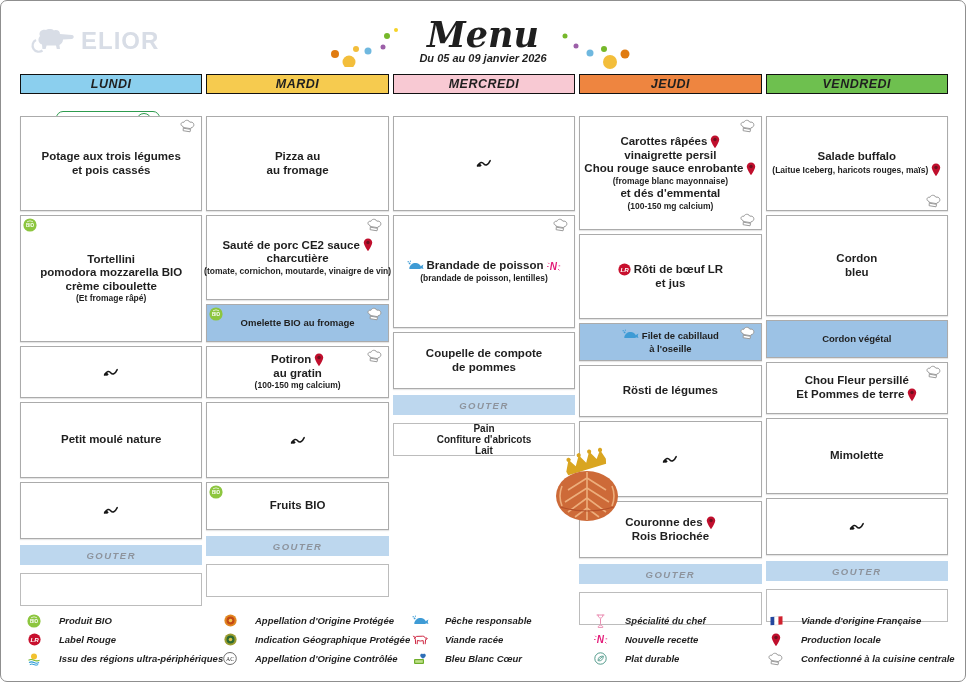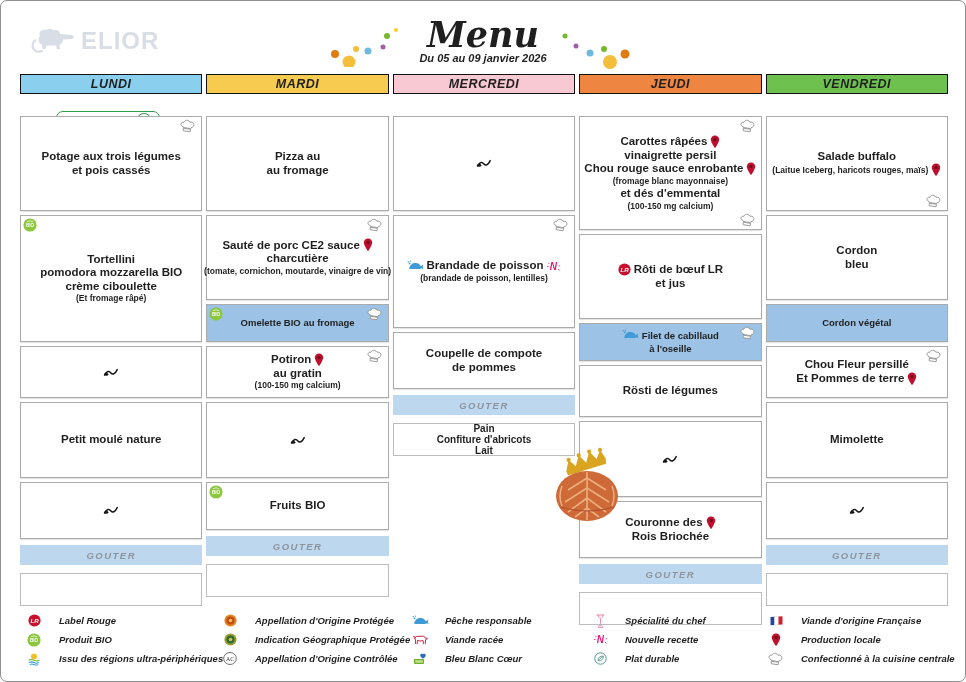--- a/index.html
+++ b/index.html
@@ -427,21 +427,21 @@
             <span>Salade buffalo</span>
           </div>
           <div class="line sub">
             <span>(Laitue Iceberg, haricots rouges, maïs)</span>
             <span style="line-height: 0;"><svg width="10" height="14" viewBox="0 0 10 14">
                 <path d="M5 .4 C2.5 .4 .8 2.2 .8 4.4 C.8 7.2 5 13.2 5 13.2 S9.2 7.2 9.2 4.4 C9.2 2.2 7.5 .4 5 .4Z" fill="#C00F2D"></path>
                 <circle cx="5" cy="4.5" r="1.7" fill="#70101F"></circle>
               </svg></span>
           </div>
         </div>
-        <div class="cell" style="height: 85px;">
+        <div class="cell" style="height: 101px;">
           <div class="line">
             <span>Cordon</span>
           </div>
           <div class="line">
             <span>bleu</span>
           </div>
         </div>
         <div class="cell alt" style="height: 38px;">
           <div class="line">
             <span>Cordon végétal</span>
@@ -501,36 +501,36 @@
         <path d="M59 39 Q63 49 59 59"></path>
       </g>
       <path d="M7 60 Q34 68 61 60" stroke="#B4502A" stroke-width="1.2" fill="none"></path>
     </svg>
   </div>
 
   <div class="legend" id="legend">
       <div class="lg-col" style="width: 196px;">
         <div class="lg-item">
           <span class="lg-ic">
-            <span style="line-height: 0;"><svg width="13" height="13" viewBox="0 0 13 13">
-                <circle cx="6.5" cy="6.5" r="6.1" fill="#C8102E"></circle>
-                <text x="6.6" y="9" font-size="6.2" font-style="italic" font-weight="bold" fill="#fff" text-anchor="middle" font-family="Liberation Sans,sans-serif">LR</text>
-              </svg></span>
-          </span>
-          <span class="lg-label">Label Rouge</span>
-        </div>
-        <div class="lg-item">
-          <span class="lg-ic">
             <span style="line-height: 0;"><svg width="14" height="14" viewBox="0 0 14 14">
                 <circle cx="7" cy="7" r="6.6" fill="#8DC63F"></circle>
                 <path d="M4 3.8 Q7 1.8 10 3.8" stroke="#fff" stroke-width="0.7" fill="none"></path>
                 <text x="7" y="9" font-size="4.6" font-weight="bold" fill="#fff" text-anchor="middle" font-family="Liberation Sans,sans-serif">BIO</text>
               </svg></span>
           </span>
           <span class="lg-label">Produit BIO</span>
+        </div>
+        <div class="lg-item">
+          <span class="lg-ic">
+            <span style="line-height: 0;"><svg width="13" height="13" viewBox="0 0 13 13">
+                <circle cx="6.5" cy="6.5" r="6.1" fill="#C8102E"></circle>
+                <text x="6.6" y="9" font-size="6.2" font-style="italic" font-weight="bold" fill="#fff" text-anchor="middle" font-family="Liberation Sans,sans-serif">LR</text>
+              </svg></span>
+          </span>
+          <span class="lg-label">Label Rouge</span>
         </div>
         <div class="lg-item">
           <span class="lg-ic">
             <span style="line-height: 0;"><svg width="14" height="14" viewBox="0 0 14 14">
                 <circle cx="7" cy="4.4" r="3" fill="#F2C12E"></circle>
                 <path d="M1.5 8.2 Q4 6.8 7 8.2 Q10 9.6 12.5 8.2" stroke="#76B82A" stroke-width="1.1" fill="none"></path>
                 <path d="M2 10.6 Q4.5 9.2 7 10.6 Q9.5 12 12 10.6" stroke="#2E9CD6" stroke-width="1.1" fill="none"></path>
                 <path d="M2.8 12.6 Q4.9 11.4 7 12.6 Q9.1 13.8 11.2 12.6" stroke="#2E9CD6" stroke-width="1" fill="none"></path>
               </svg></span>
           </span>

